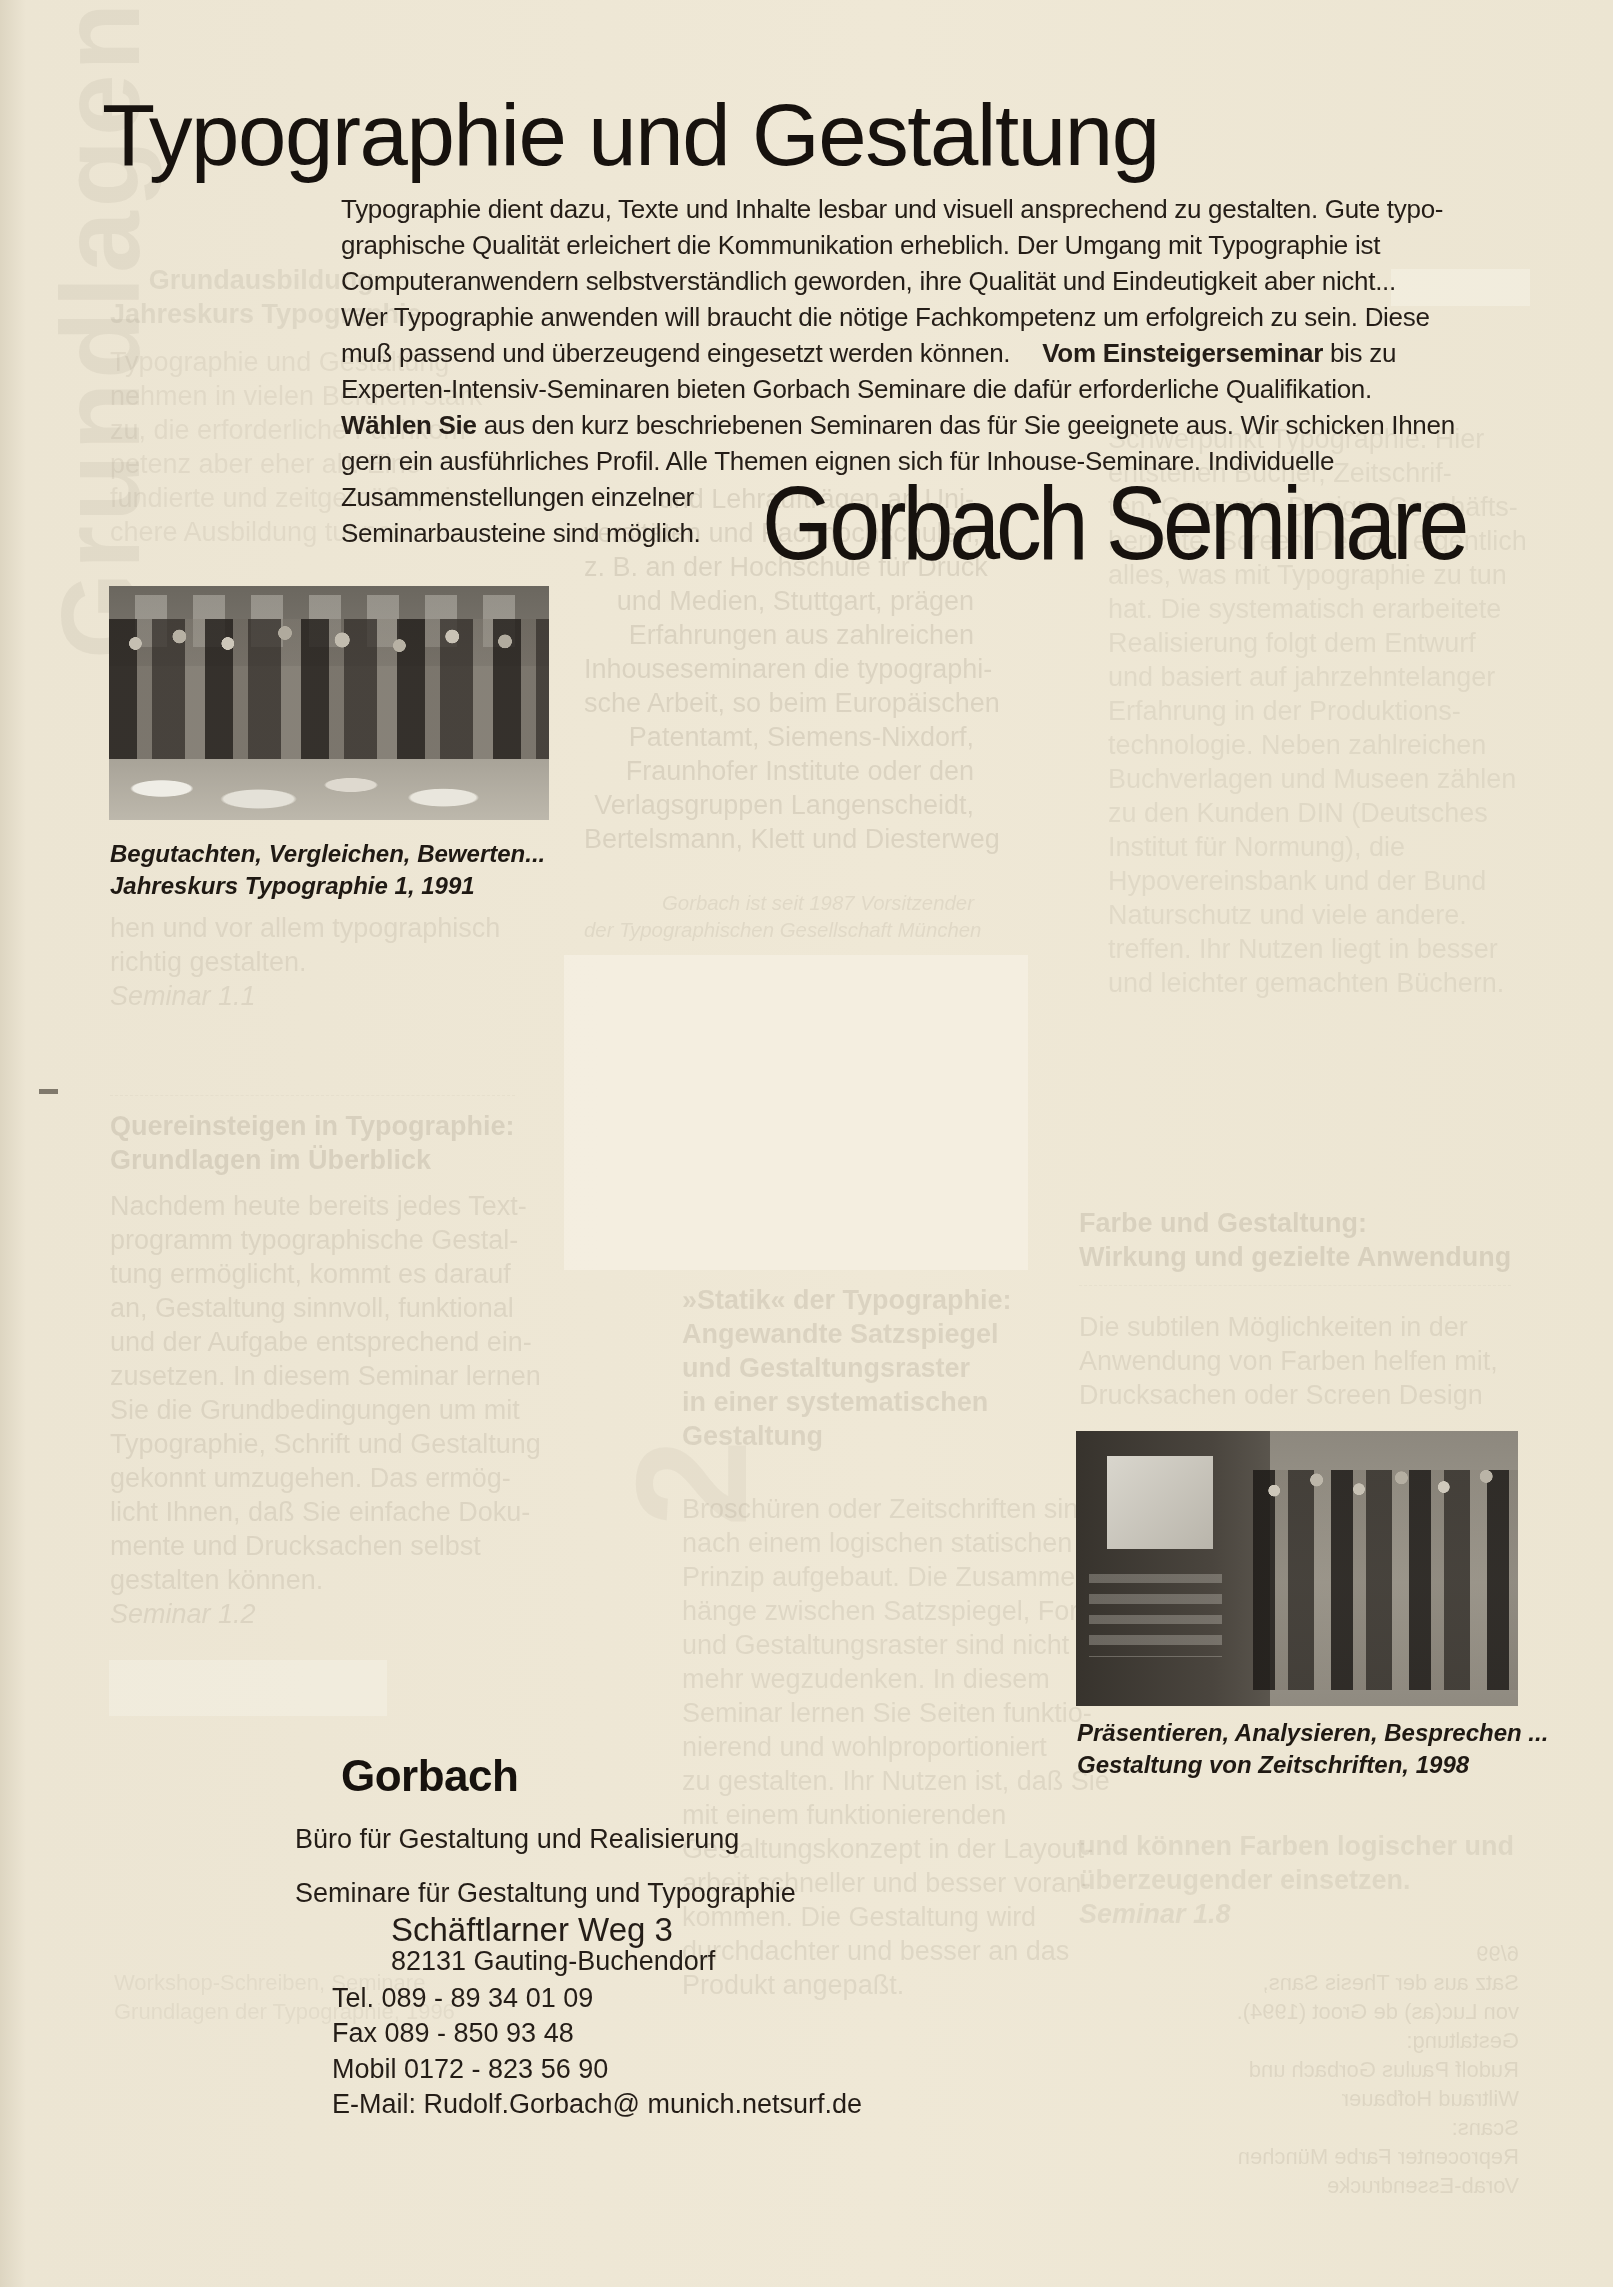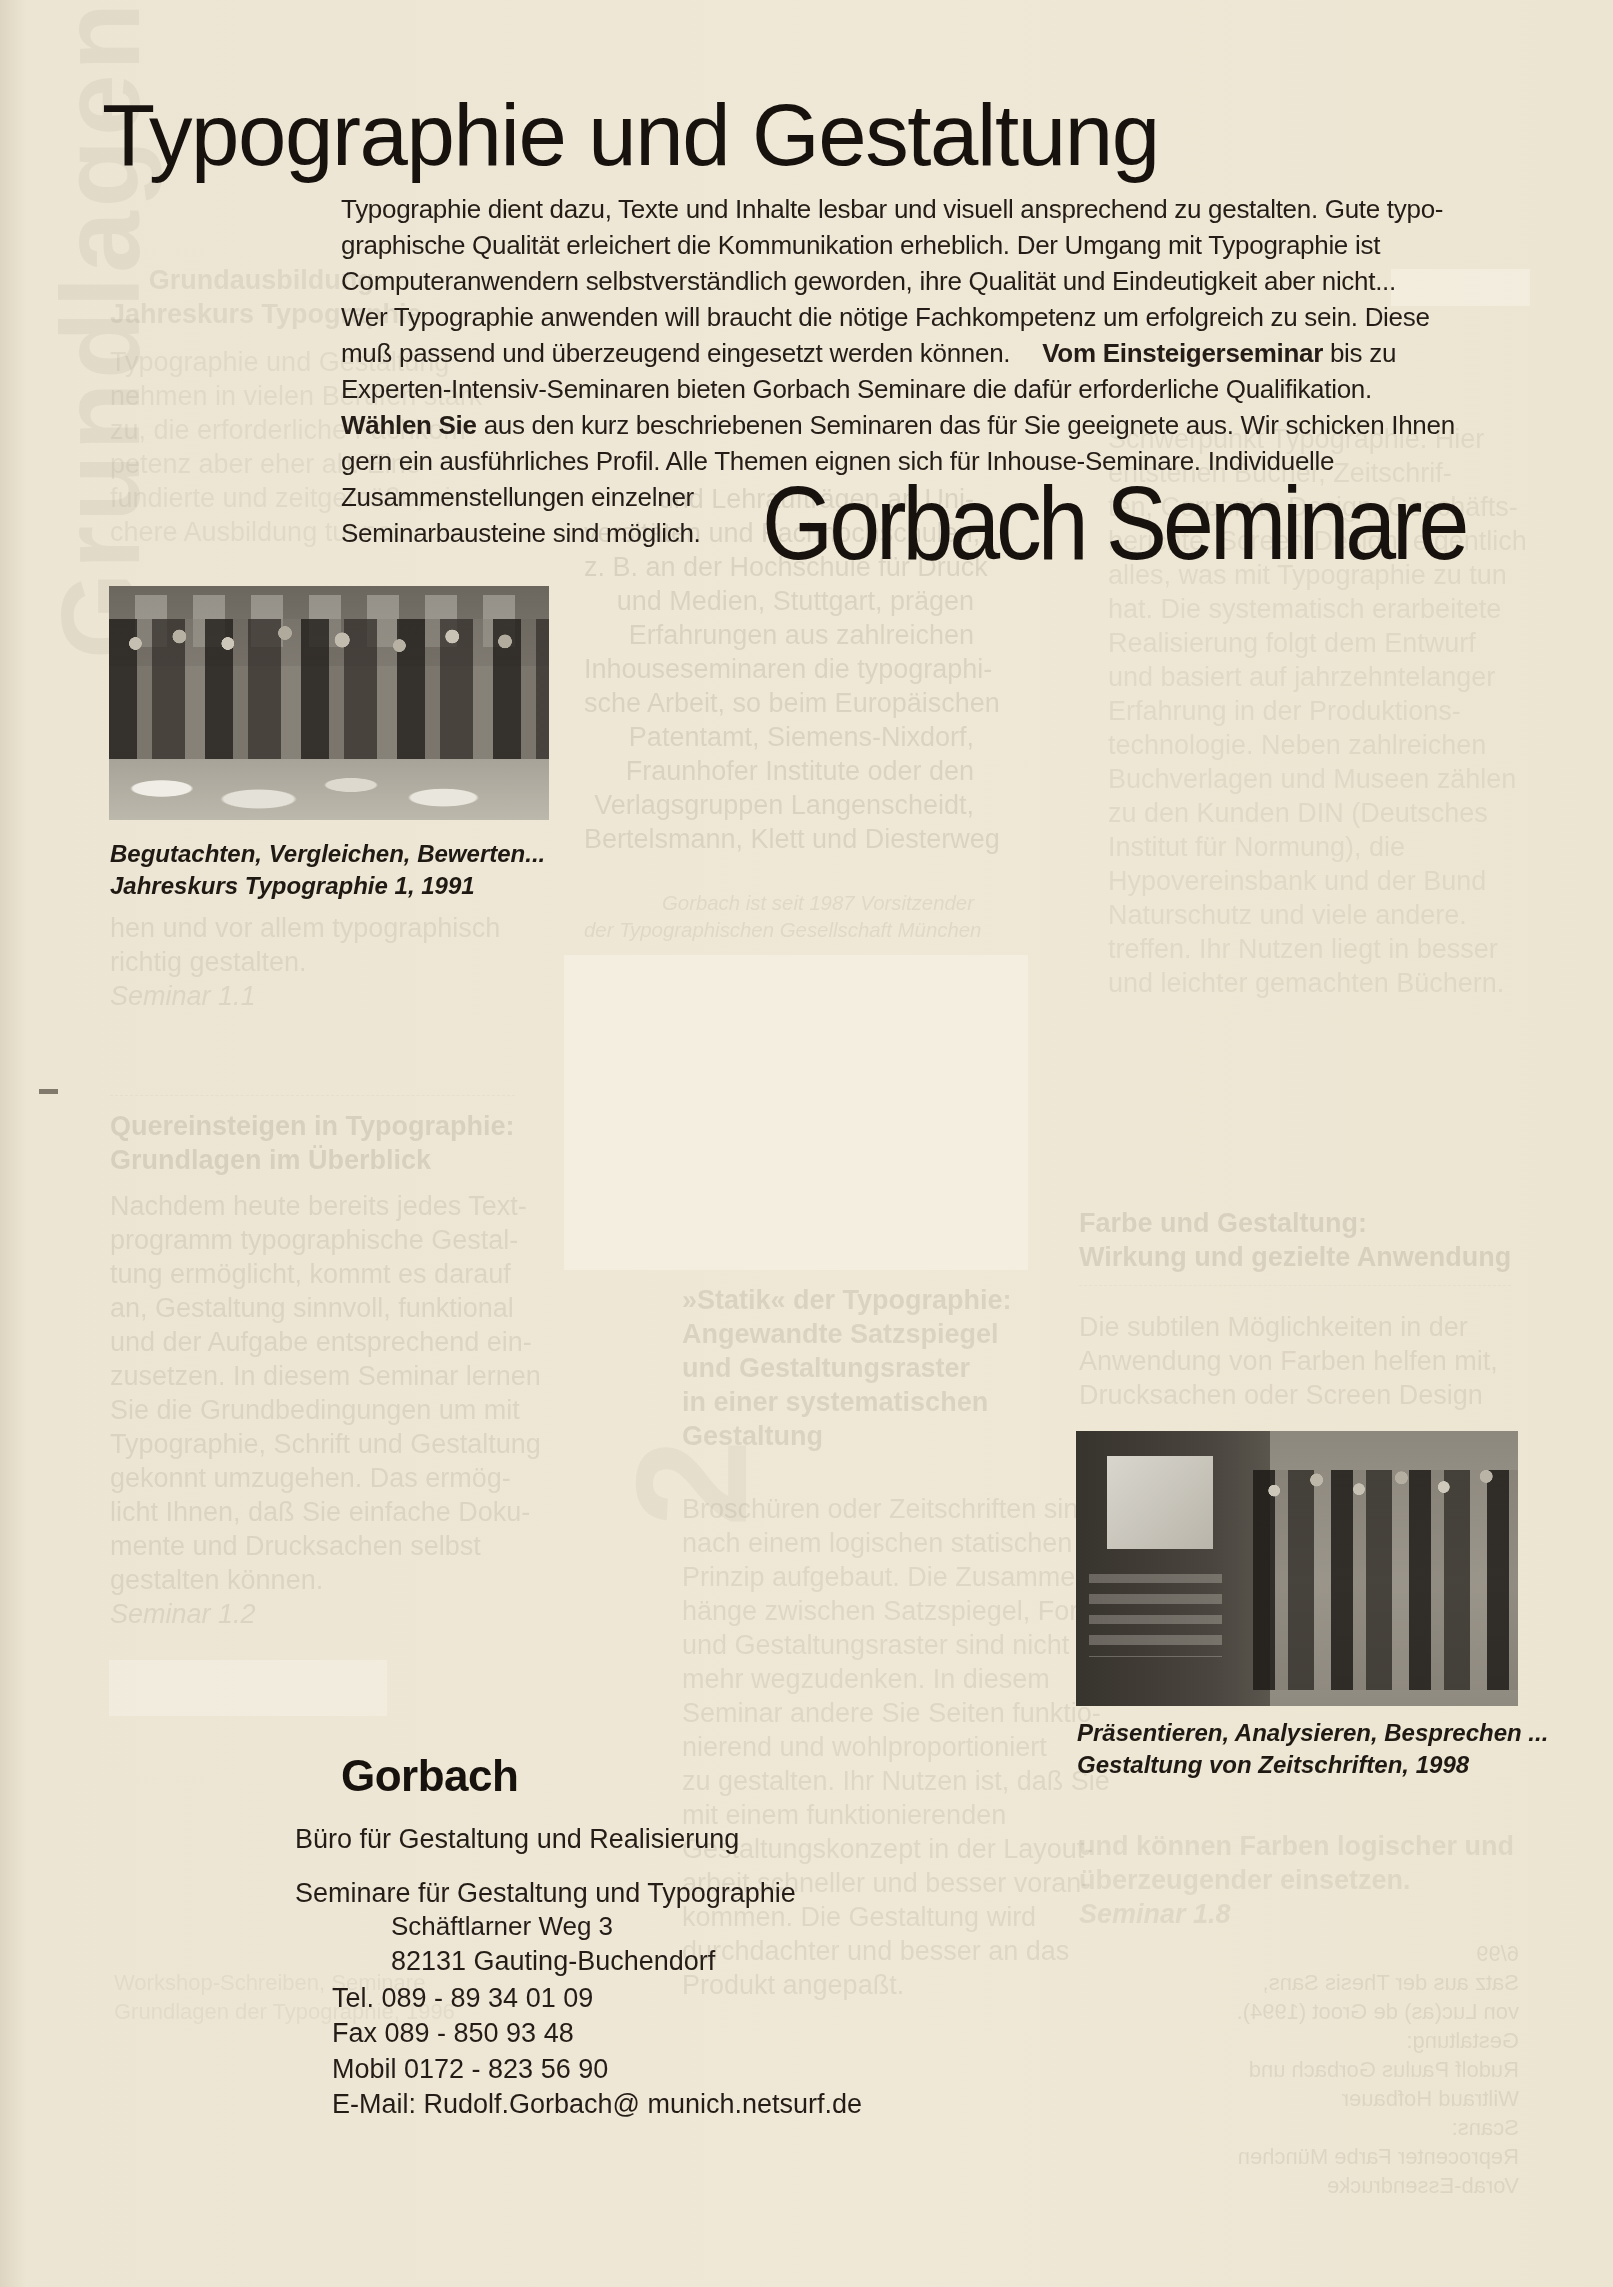--- a/index.html
+++ b/index.html
@@ -90,21 +90,21 @@
       radial-gradient(circle 10.2px at 88% 40%, #bab4a7 0 60%, transparent 66%);}
 
   .caption{font-size:24px;line-height:32px;font-style:italic;font-weight:bold;color:#1f1913;}
   .caption1{left:110px;top:838px;}
   .caption2{left:1077px;top:1717px;}
 
   
   .contact-name{left:341px;top:1751px;font-size:44px;font-weight:bold;letter-spacing:-0.5px;color:#17120e;}
   .contact-line1{left:295px;top:1824px;font-size:27px;}
   .contact-line2{left:295px;top:1859px;font-size:27px;margin-top:19px;}
-  .contact-addr1{left:391px;top:1911px;font-size:26px;}
+  .contact-addr1{left:391px;top:1911px;font-size:33px;}
   .contact-addr2{left:391px;top:1946px;font-size:27px;}
   .contact-tel{left:332px;top:1983px;font-size:27px;}
   .contact-fax{left:332px;top:2018px;font-size:27px;}
   .contact-mobil{left:332px;top:2054px;font-size:27px;text-align:right;}
   .contact-email{left:332px;top:2089px;font-size:27px;}
 
   
   .ghost{color:#6e6351;font-size:27px;line-height:34px;white-space:nowrap;}
   .ghost div{white-space:nowrap;}
   .g-ital{font-style:italic;}
@@ -217,21 +217,21 @@
       <div>in einer systematischen</div>
       <div>Gestaltung</div>
     </div>
   <div class="abs ghost" id="gh-mid-body">
       <div>Broschüren oder Zeitschriften sind</div>
       <div>nach einem logischen statischen</div>
       <div>Prinzip aufgebaut. Die Zusammen-</div>
       <div>hänge zwischen Satzspiegel, Format</div>
       <div>und Gestaltungsraster sind nicht</div>
       <div>mehr wegzudenken. In diesem</div>
-      <div>Seminar andere Sie Seiten funktio-</div>
+      <div>Seminar lernen Sie Seiten funktio-</div>
       <div>nierend und wohlproportioniert</div>
       <div>zu gestalten. Ihr Nutzen ist, daß Sie</div>
       <div>mit einem funktionierenden</div>
       <div>Gestaltungskonzept in der Layout-</div>
       <div>arbeit schneller und besser voran-</div>
       <div>kommen. Die Gestaltung wird</div>
       <div>durchdachter und besser an das</div>
       <div>Produkt angepaßt.</div>
     </div>
   <div class="abs ghost" id="gh-right-top">

